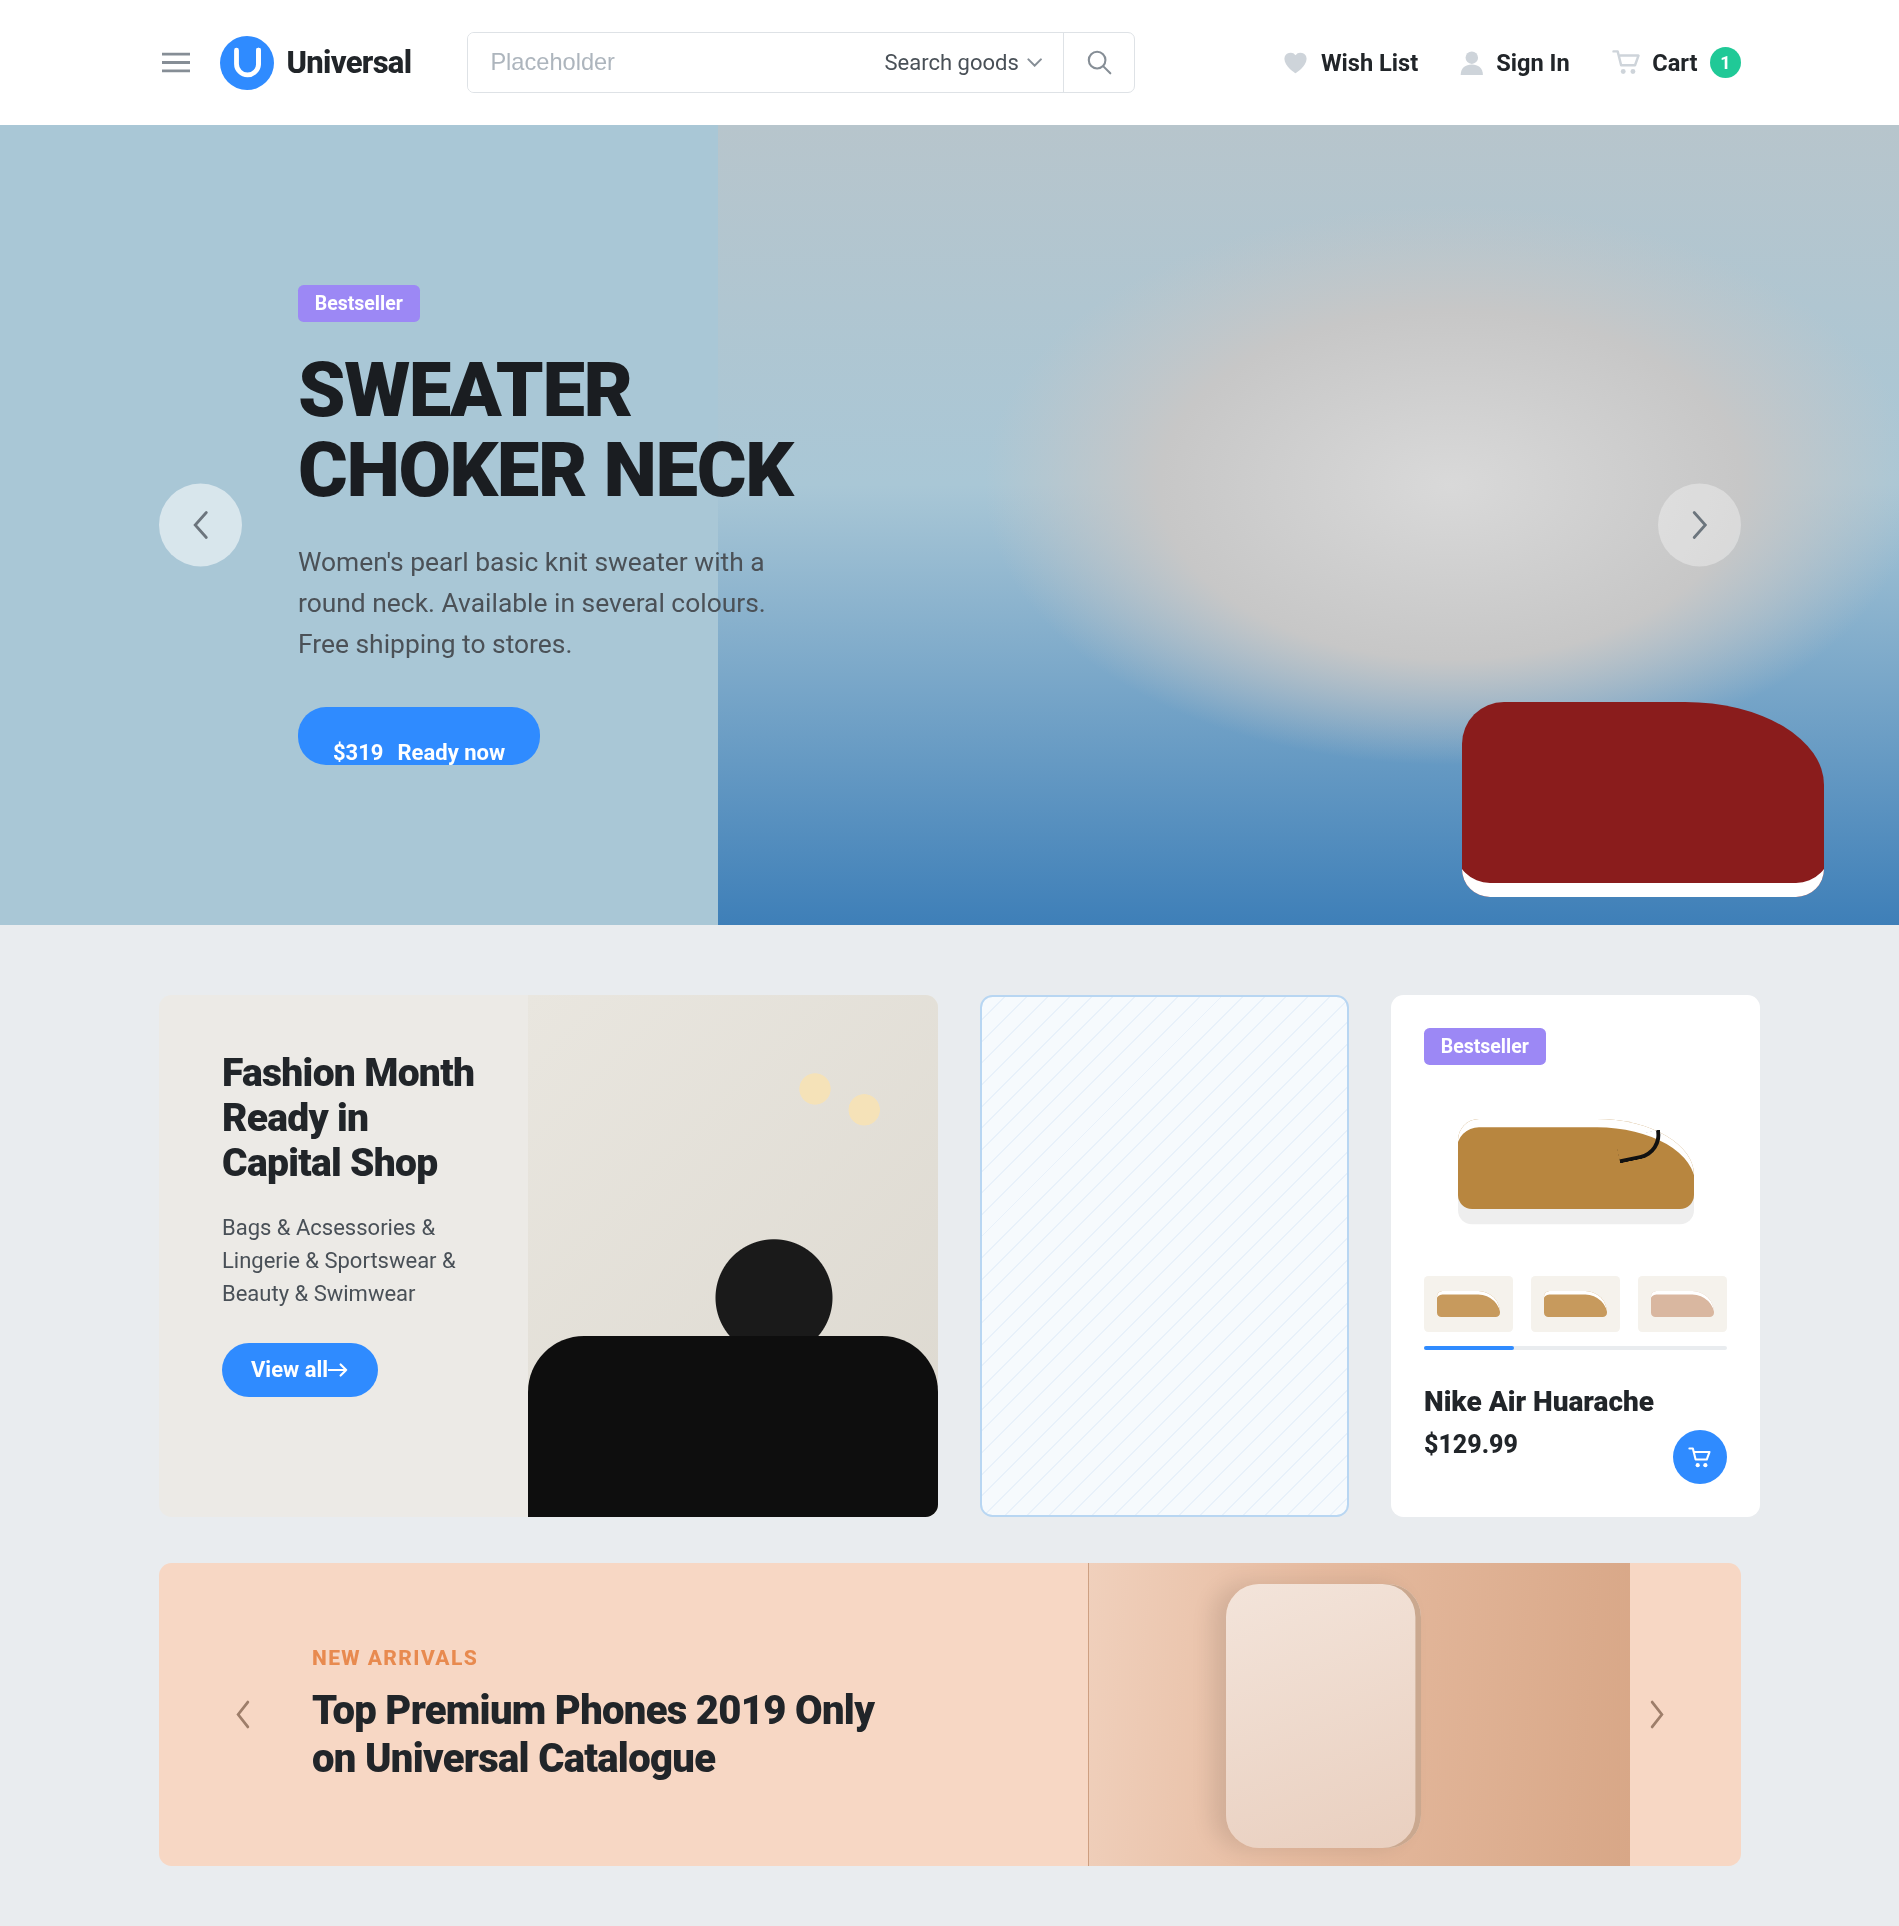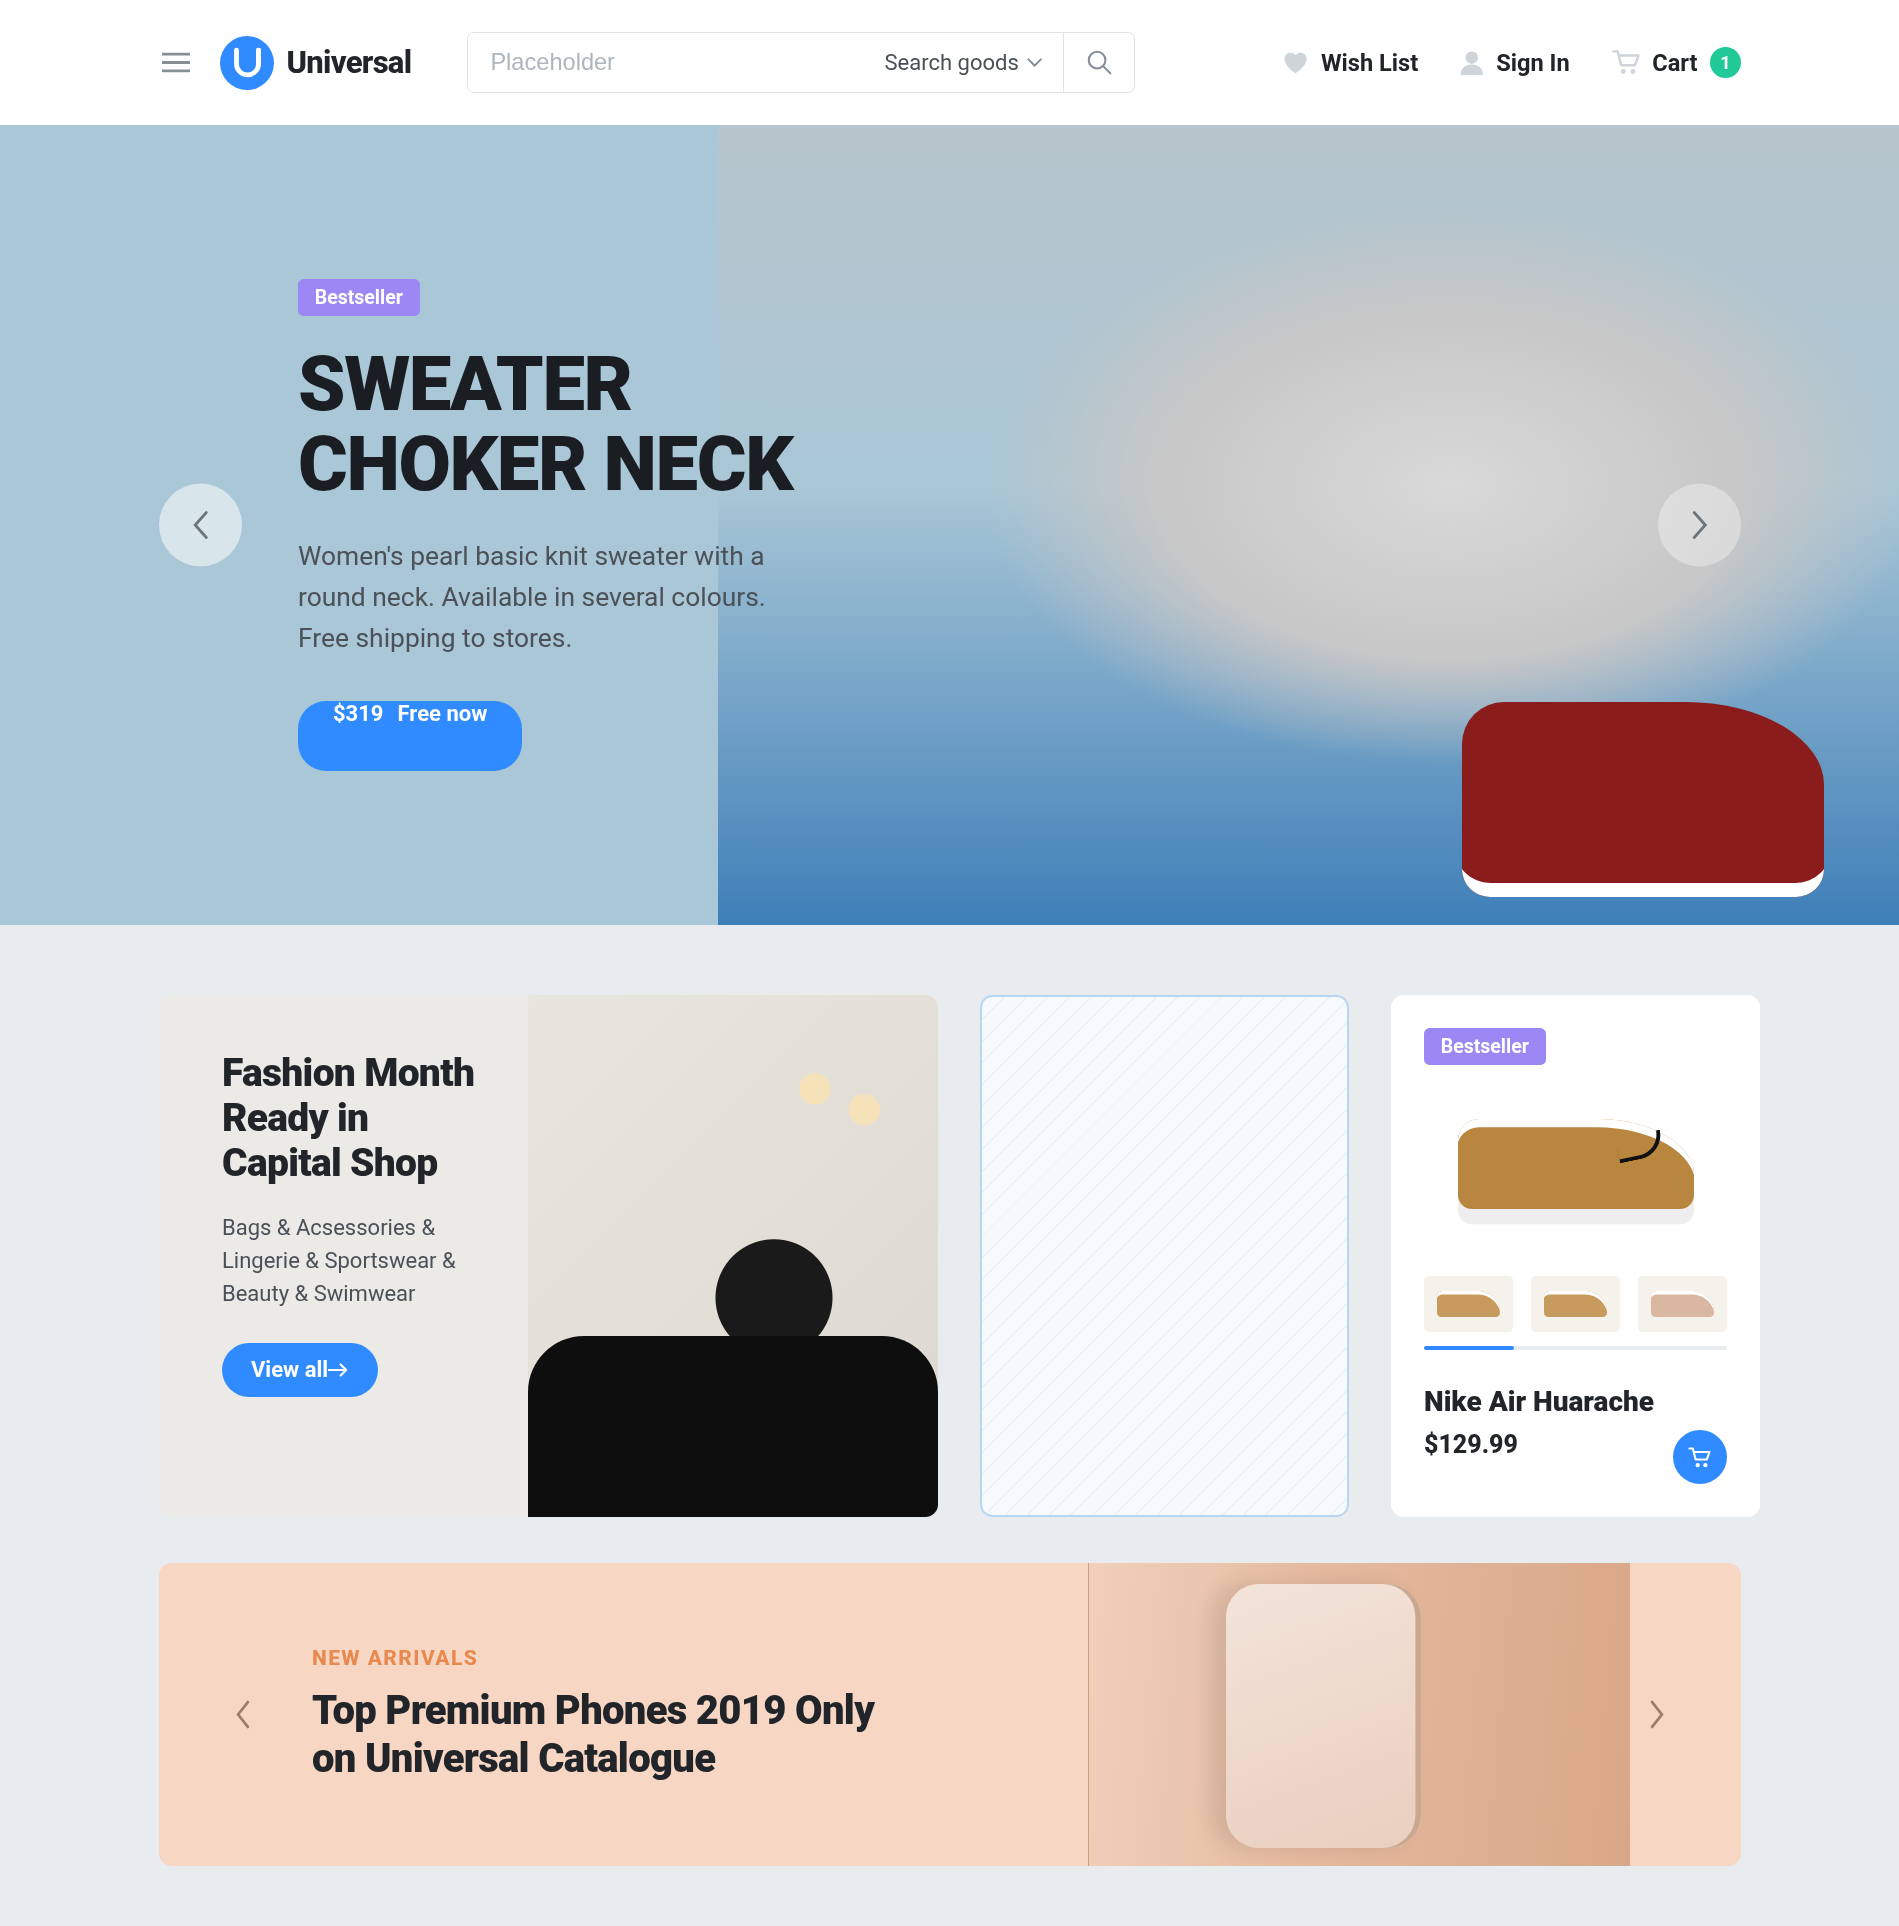--- a/index.html
+++ b/index.html
@@ -111,23 +111,23 @@
   }
   .hero-title{
     font-size:76px;line-height:1.05;font-weight:900;
     letter-spacing:-1.4px;margin-top:29px;color:#1a1d21;
   }
   .hero-desc{
     font-size:26.4px;line-height:1.55;color:#4b5157;
     margin-top:31px;max-width:473px;
   }
   .hero-cta{
-    margin-top:42px;display:inline-flex;align-items:flex-start;gap:14px;
+    margin-top:42px;display:inline-flex;align-items:flex-end;gap:14px;
     background:#2F8BFF;color:#fff;border-radius:28px;
-    height:70px;padding:0 35px;font-size:22px;font-weight:700;cursor:pointer;
+    height:58px;padding:0 35px;font-size:22px;font-weight:700;cursor:pointer;
   }
 
   
   .cards{
     padding:70px 159px 42px;
     display:grid;
     grid-template-columns: 779px 369px 369px;
     gap:42px;
   }
   .card{border-radius:12.5px;overflow:hidden;background:#fff;}
@@ -289,21 +289,21 @@
   </div>
   <div class="hero-content">
     <span class="badge">Bestseller</span>
     <h1 class="hero-title">
       <span>SWEATER</span><br>
       <span>CHOKER NECK</span>
     </h1>
     <p class="hero-desc">Women's pearl basic knit sweater with a round neck. Available in several colours. Free shipping to stores.</p>
     <div class="hero-cta">
       <span>$319</span>
-      <span>Free now</span>
+      <span>Ready now</span>
     </div>
   </div>
 </div>
 
 <div class="cards">
   <div class="card promo1">
     <div class="promo1-inner">
       <h2 class="promo1-title">Fashion Month Ready in Capital Shop</h2>
       <p class="promo1-desc">Bags &amp; Acsessories &amp; Lingerie &amp; Sportswear &amp; Beauty &amp; Swimwear</p>
       <div class="viewall-btn">

